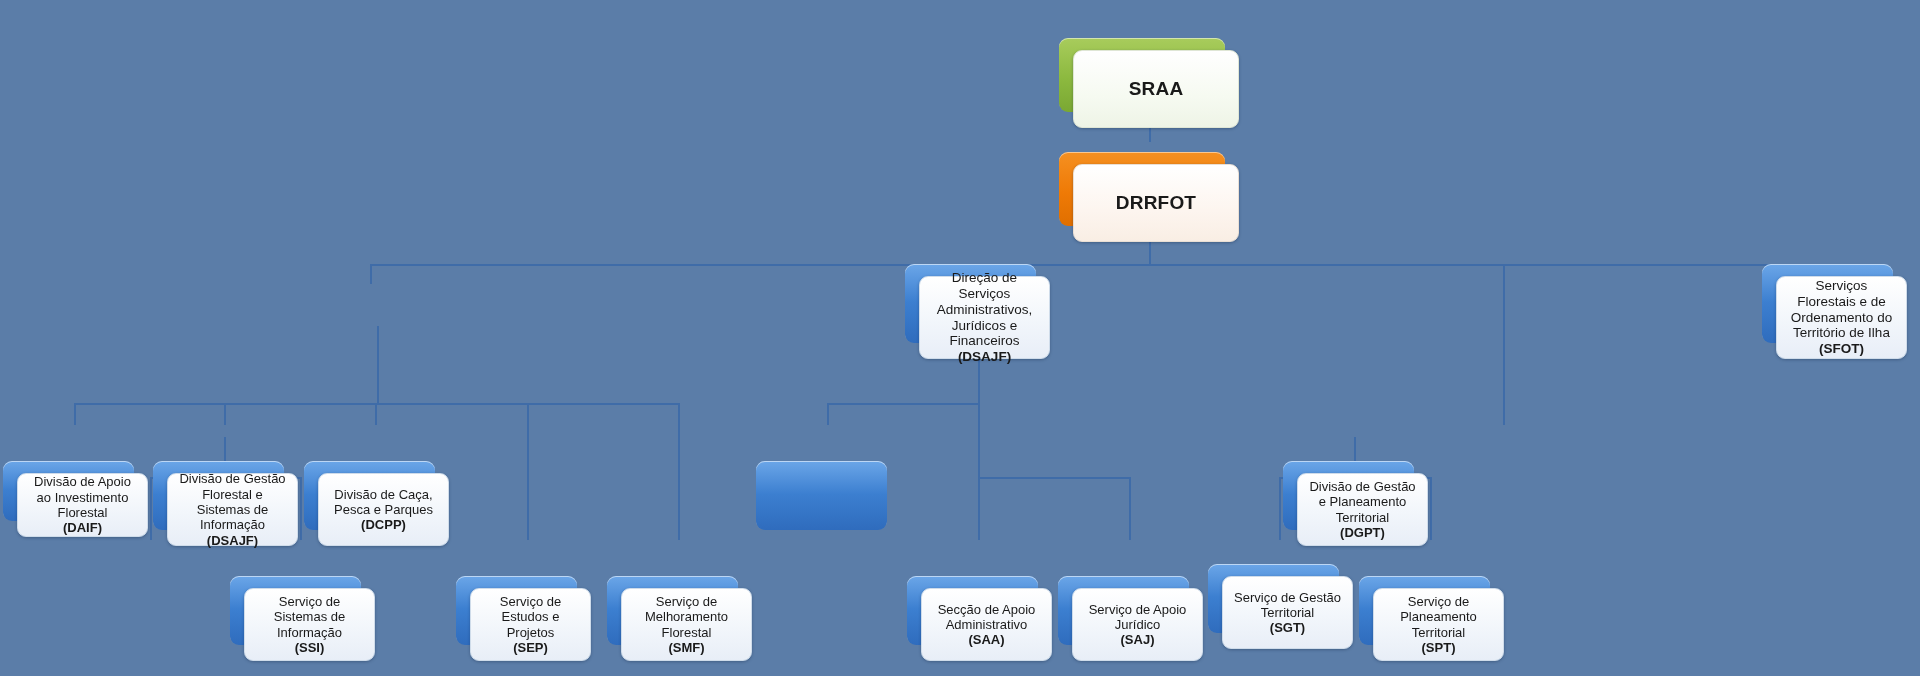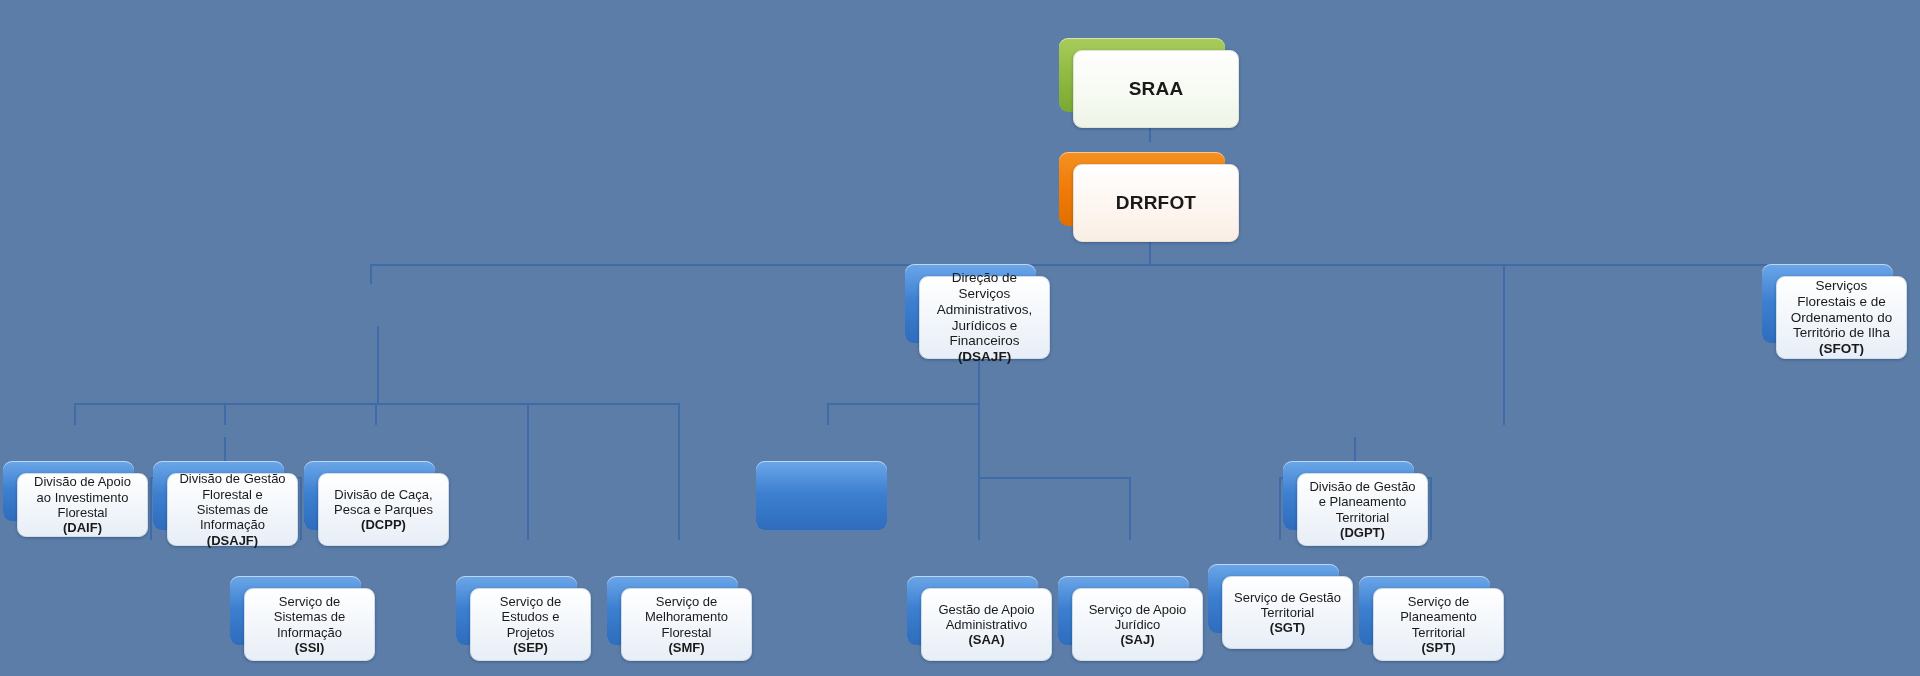--- a/index.html
+++ b/index.html
@@ -251,21 +251,21 @@
         <span>Serviço de Melhoramento Florestal</span><br>
         <b>(SMF)</b>
       </div>
     </div>
   </div>
 
   <div class="node theme-blue lvl4" style="left:907px; top:540px; width:145px; height:85px;">
     <div class="back"></div>
     <div class="front">
       <div class="label">
-        <span>Gestão de Apoio Administrativo</span><br>
+        <span>Secção de Apoio Administrativo</span><br>
         <b>(SAA)</b>
       </div>
     </div>
   </div>
 
   <div class="node theme-blue lvl4" style="left:1058px; top:540px; width:145px; height:85px;">
     <div class="back"></div>
     <div class="front">
       <div class="label">
         <span>Serviço de Apoio Jurídico</span><br>

